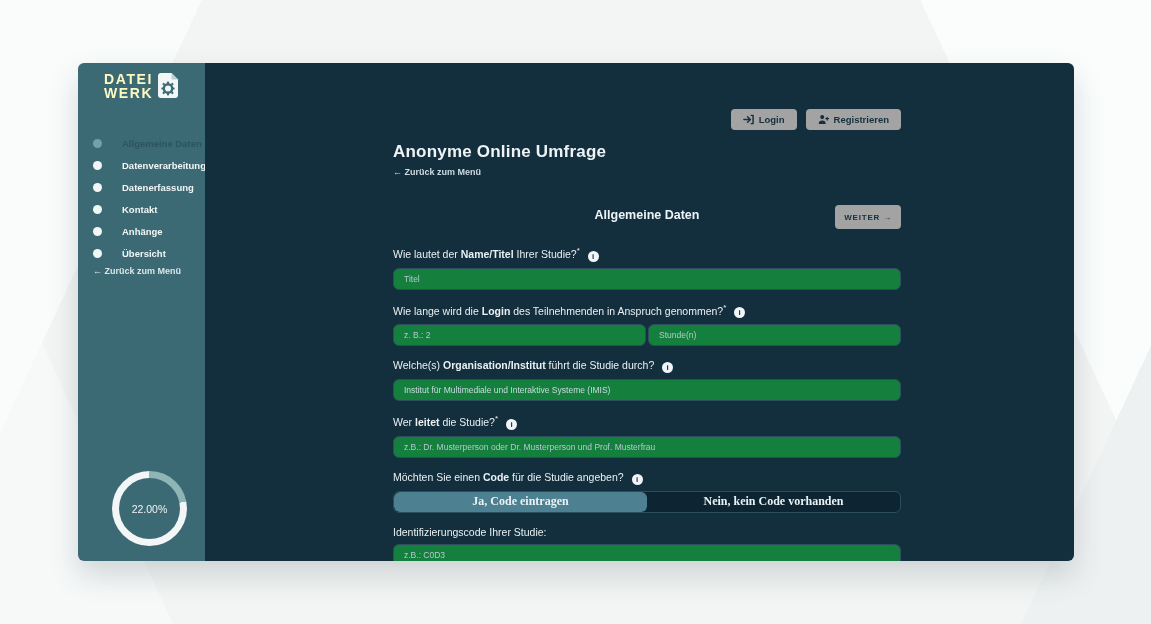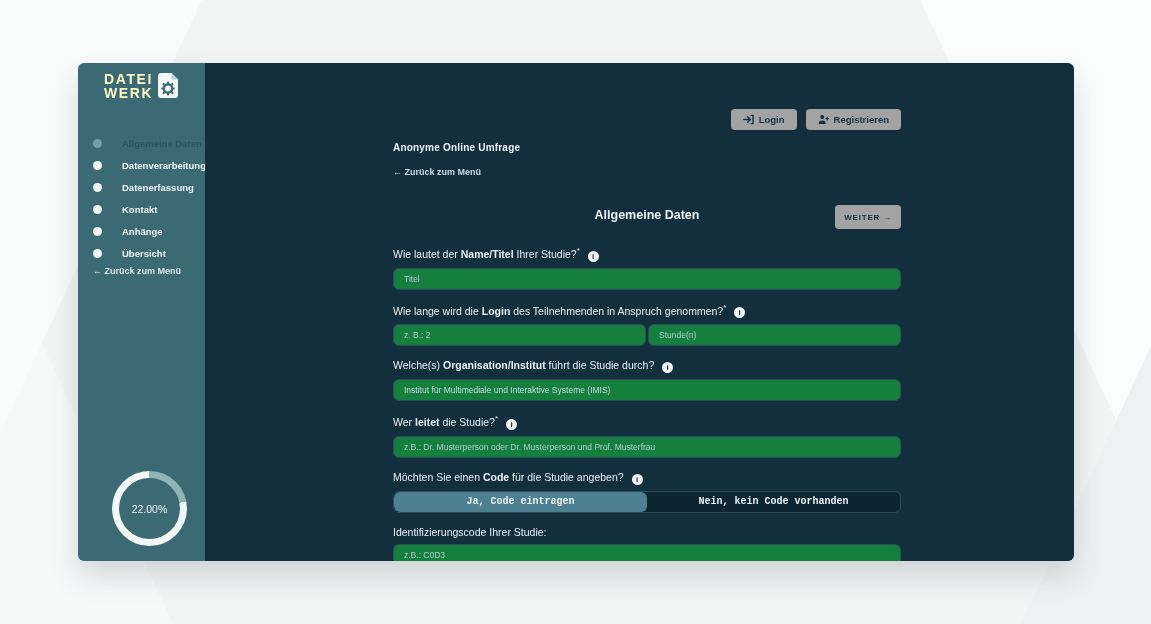--- a/index.html
+++ b/index.html
@@ -38,21 +38,21 @@
   .ring { position:absolute; left:34px; top:408px; width:75px; height:75px; border-radius:50%;
     background:conic-gradient(#8fb5b6 0 22%, #f2f6f7 22% 100%); display:flex; align-items:center; justify-content:center; }
   .ring-inner { width:61px; height:61px; border-radius:50%; background:#3c6a74;
     display:flex; align-items:center; justify-content:center; color:#eef4f5; font-size:10.5px; font-weight:400; }
   
   .main { flex:1; background:#132e3d; position:relative; color:#eef4f6; }
   .auth-row { position:absolute; top:46px; left:188px; width:508px; display:flex; justify-content:flex-end; gap:9px; }
   .btn-sage { background:#a3a3a3; color:#14303e; border:none; border-radius:4px; height:21px;
     padding:0 12px; font-family:inherit; font-size:9.5px; font-weight:800; cursor:pointer;
     display:inline-flex; align-items:center; gap:5px; }
-  .page-title { position:absolute; top:79px; left:188px; font-size:10px; font-weight:800; letter-spacing:.2px; }
+  .page-title { position:absolute; top:79px; left:188px; font-size:17px; font-weight:800; letter-spacing:.2px; }
   .back-link { position:absolute; top:104px; left:188px; font-size:9px; color:#ccdbe1;
     text-decoration:none; cursor:pointer; font-weight:600; }
   .content { position:absolute; top:142px; left:188px; width:508px; }
   .section-row { position:relative; height:20px; margin-bottom:21px; }
   .section-row h2 { text-align:center; font-size:12.5px; font-weight:800; line-height:20px; }
   .weiter { position:absolute; right:0; top:0; height:19px; padding:12px 9px; font-size:8px;
     letter-spacing:.8px; border-radius:4px; }
   .form-row { margin-bottom:13px; }
   .q-label { display:block; font-size:10.5px; font-weight:400; color:#e9f1f3; margin-bottom:6px; }
   .q-label b { font-weight:800;text-align:right; }
@@ -60,22 +60,22 @@
   .info { display:inline-flex; width:11px; height:11px; border-radius:50%; background:#f0f5f7;
     color:#132e3d; font-size:8px; font-weight:800; align-items:center; justify-content:center;
     vertical-align:-1px; margin-left:5px; cursor:pointer; font-style:normal; }
   .field { width:100%; height:22px; background:#15803d; border:1px solid #2b4d5e; border-radius:6px;
     padding:0 10px; color:#c9dae1; font-family:inherit; font-size:8.5px; outline:none; }
   .field::placeholder { color:#b4c9d2; opacity:1; }
   .field-pair { display:flex; gap:2px; }
   .field-pair .field { flex:1; }
   .segmented { display:flex; height:22px; background:#0d2433; border:1px solid #2b4d5e;
     border-radius:6px; overflow:hidden; }
-  .seg { flex:1; background:transparent; border:none; color:#eaf2f4; font-family:Liberation Mono, monospace;
-    font-size:10px; font-weight:800; cursor:pointer; }
+  .seg { flex:1; background:transparent; border:none; color:#eaf2f4; font-family:Liberation Serif, serif;
+    font-size:12px; font-weight:800; cursor:pointer; }
   .seg.selected { background:#4d8191; border-radius:6px; }
   svg { display:block; }
 </style>
 </head>
 <body>
 
 <div class="bg-deco"></div>
 
 <div class="card">
 

